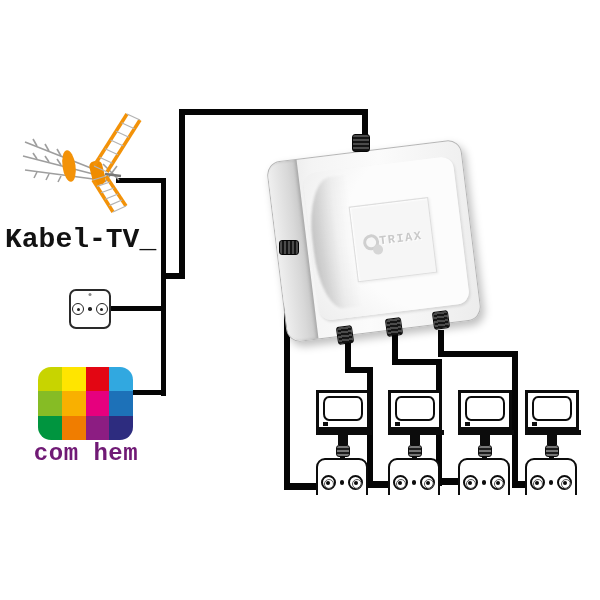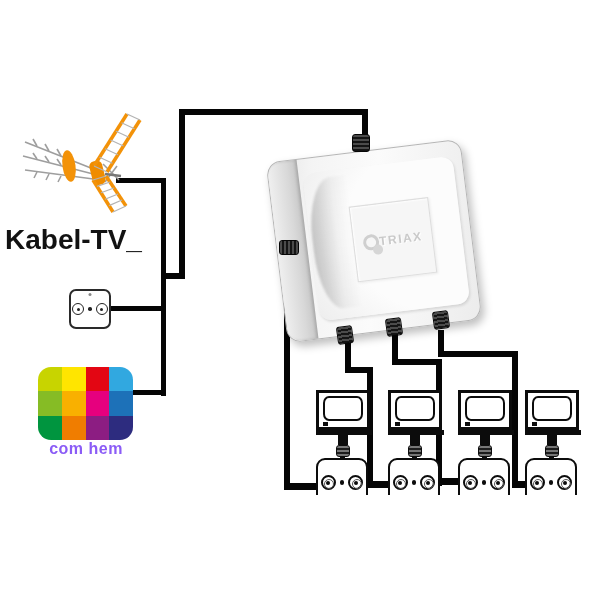--- a/index.html
+++ b/index.html
@@ -1,27 +1,27 @@
 <!DOCTYPE html>
 <html><head>
 <meta charset="utf-8">
 <style>
   * { margin:0; padding:0; box-sizing:border-box; }
   html,body { background:#fff; }
   body { font-family:"Liberation Sans", sans-serif; }
-  .stage { position:relative; width:600px; height:495px; background:#fff; overflow:hidden; }
+  .stage { position:relative; width:600px; height:495px; background:#fff; overflow:hidden;font-family:Liberation Mono, monospace; }
 
   
   .cable { position:absolute; background:#050505; }
 
   
   .kabel-label { position:absolute; left:5px; top:224px; width:170px; font-size:28px;
                  font-weight:bold; color:#121212; letter-spacing:0px; }
   .comhem-label { position:absolute; left:28px; top:440px; width:116px; text-align:center;
-                  font-size:16px; font-weight:bold; color:#8b5cf6; letter-spacing:0.5px; }
+                  font-size:24px; font-weight:bold; color:#701a75; letter-spacing:0.5px; }
 
   
   .comhem-logo { position:absolute; left:38px; top:367px; width:95px; height:73px;
                  border-radius:13px; overflow:hidden; }
   .comhem-grid { display:grid; width:100%; height:100%;
                  grid-template-columns:repeat(4,1fr); grid-template-rows:repeat(3,1fr); }
 
   
   .outlet { position:absolute; background:#fff; display:flex; align-items:center;
             justify-content:center; }

